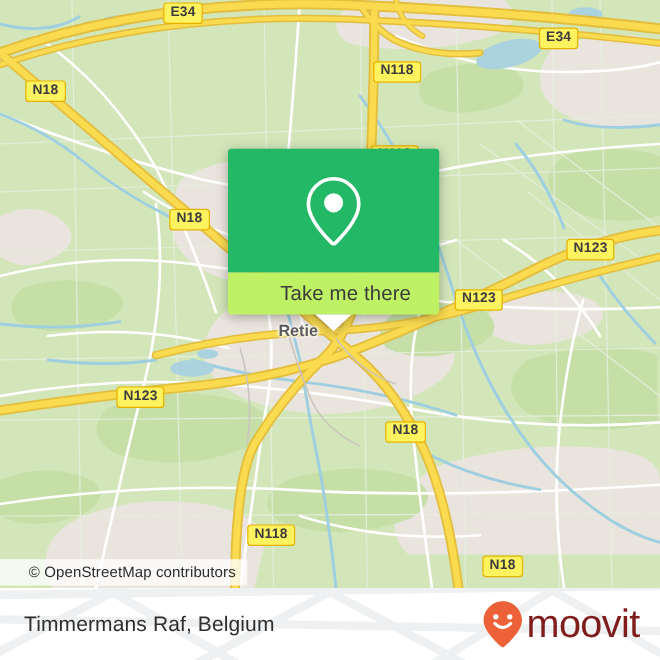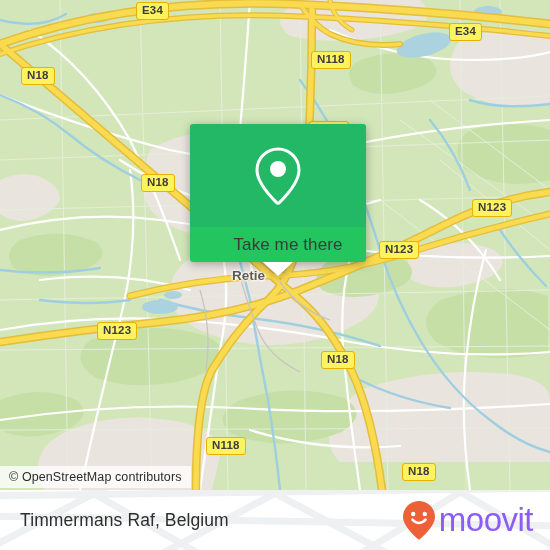--- a/index.html
+++ b/index.html
@@ -25,21 +25,21 @@
     overflow: hidden;
     background: #cfe3b4;
   }
   #map svg { display:block; }
 
   
   #attribution {
     position: absolute;
     left: 0; top: 466px;
     height: 22px;
-    padding: 0 9px 0 9px;
+    padding: 0 9px 0 24px;
     display: flex;
     align-items: center;
     background: rgba(255,255,255,0.78);
     font-size: 12.5px;
     color: #2b2b2b;
     letter-spacing: 0.1px;
     white-space: nowrap;
     z-index: 30;
   }
 
@@ -54,21 +54,21 @@
   #popup-green {
     height: 103px;
     background: #22b866;
     border-radius: 3px 3px 0 0;
     display: flex;
     align-items: center;
     justify-content: center;
   }
   #popup-white {
     height: 35px;
-    background: #22c55e;
+    background: #bef264;
     border-radius: 0 0 3px 3px;
     display: flex;
     align-items: center;
     justify-content: center;
     position: relative;
     padding-left: 20px;
   }
   #popup-label {
     font-size: 17px;
     color: #3b3b3b;
@@ -114,21 +114,21 @@
     position: absolute;
     right: 17px; top: 0;
     height: 60px;
     display: flex;
     align-items: center;
     gap: 2px;
     z-index: 2;
   }
   #moovit-word {
     font-size: 33px;
-    color: #8b5cf6;
+    color: #7f1d1d;
     letter-spacing: -0.5px;
     font-weight: 400;
     line-height: 1;
     margin-left: 1px;
     margin-bottom: 2px;
   }
 </style>
 </head>
 <body>
 

